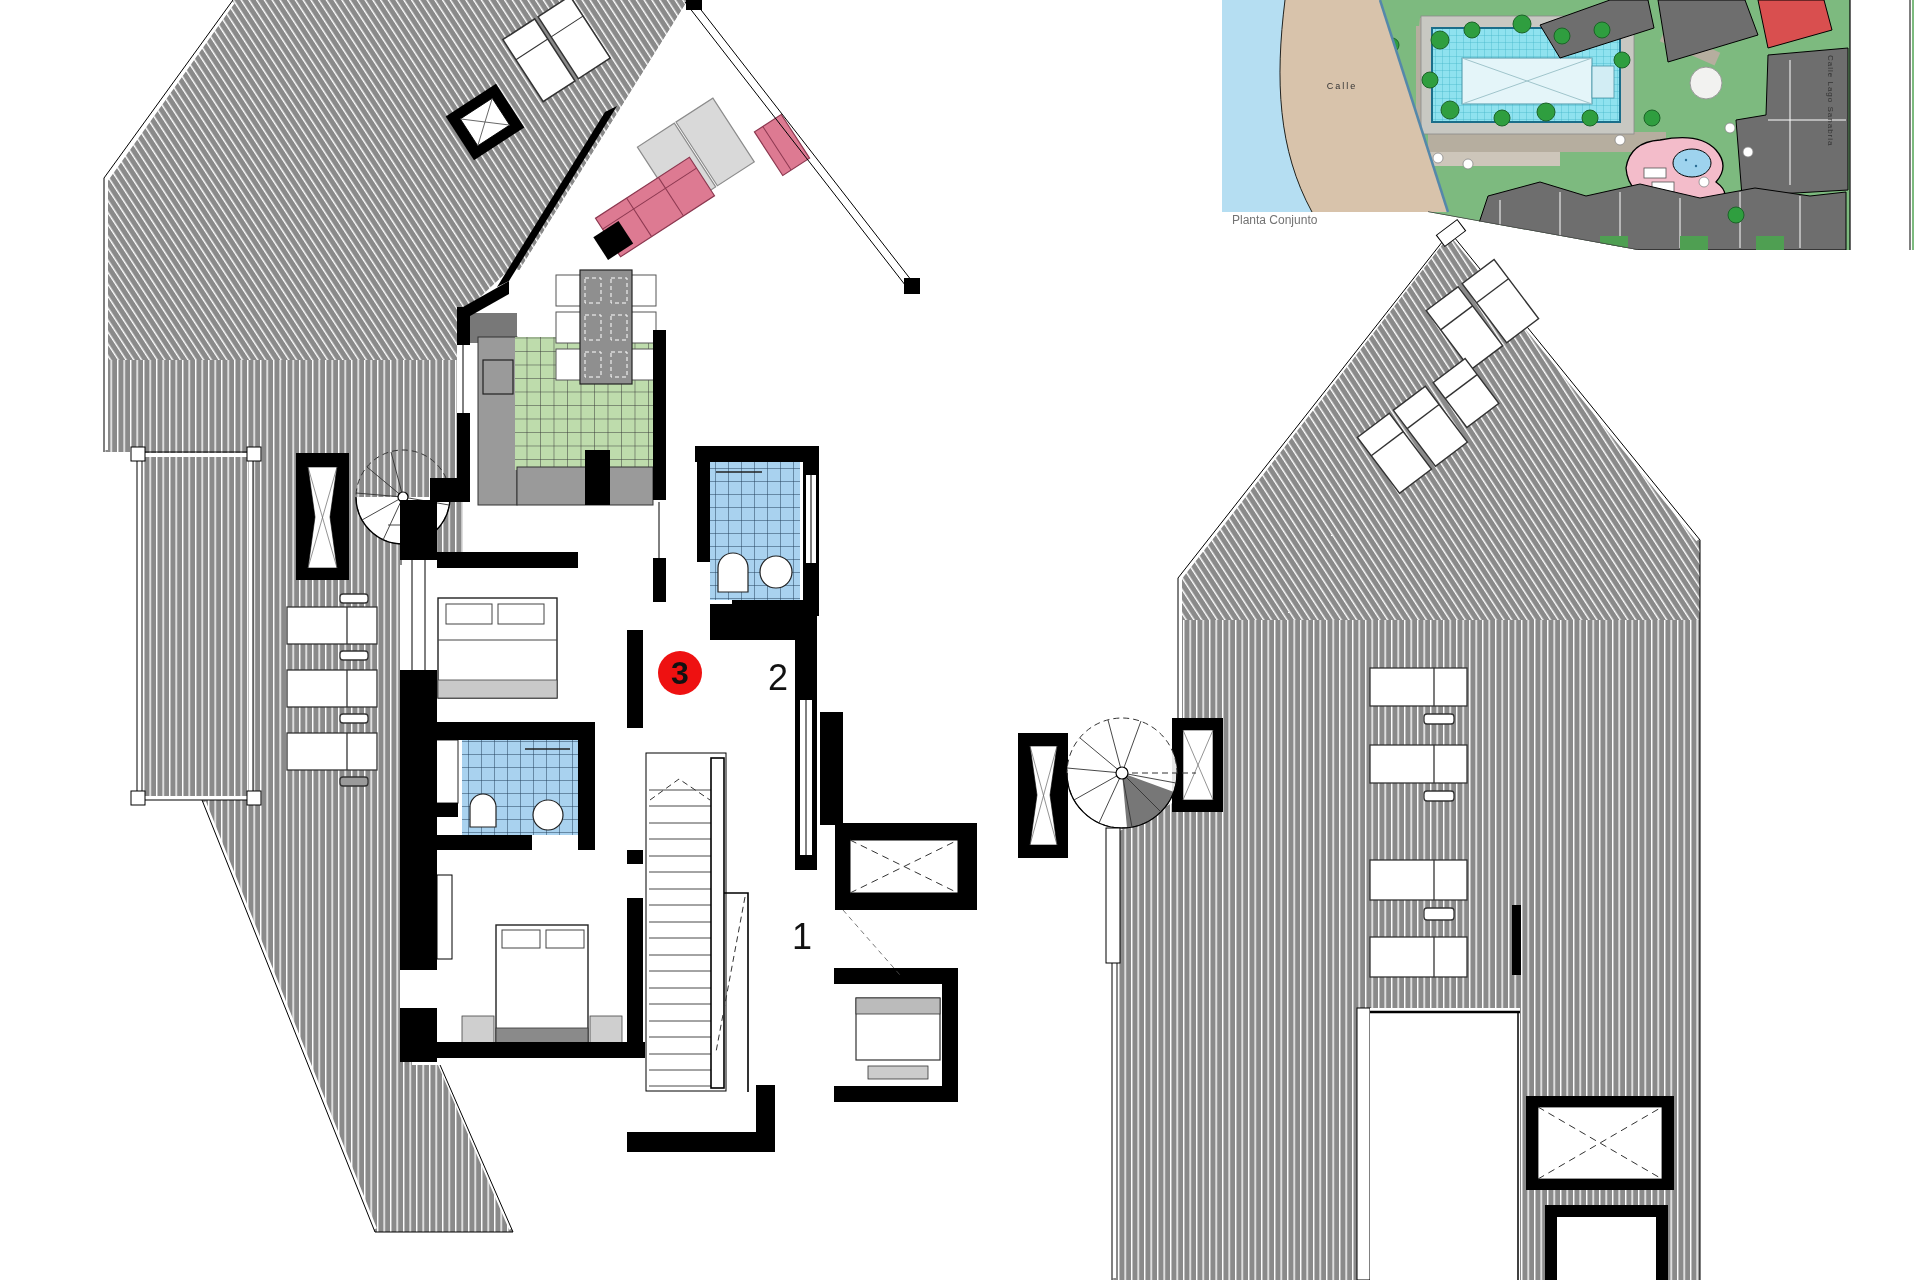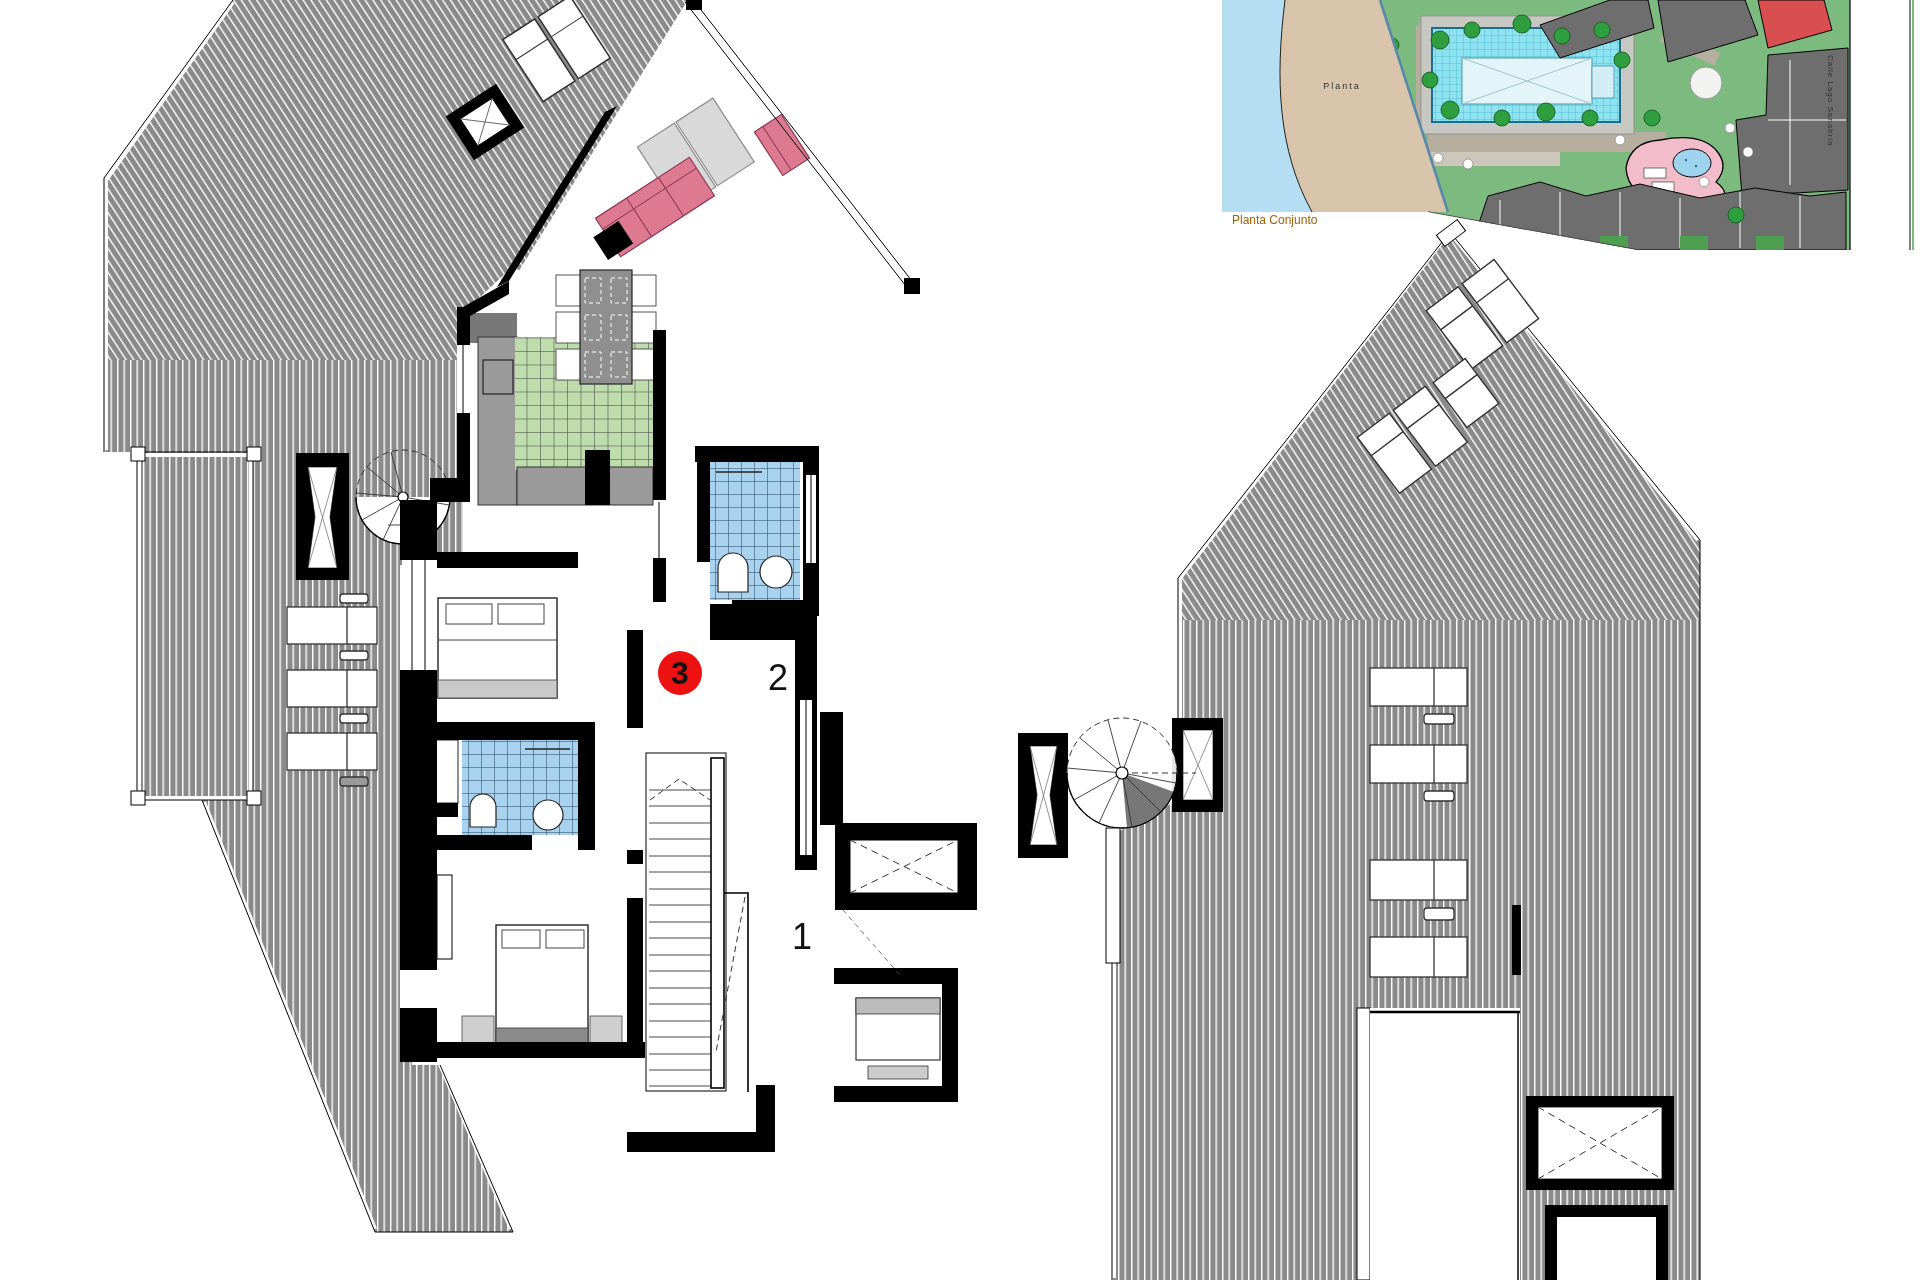--- a/index.html
+++ b/index.html
@@ -5,21 +5,21 @@
   html,body{margin:0;padding:0;background:#ffffff;}
   #stage{position:relative;width:1920px;height:1280px;background:#fff;overflow:hidden;
          font-family:"Liberation Sans", sans-serif;}
   #plan-svg{position:absolute;left:0;top:0;}
   .overlay-label{position:absolute;color:#111;user-select:none;}
   #unit-badge{position:absolute;left:658px;top:651px;width:44px;height:44px;border-radius:50%;
               display:flex;align-items:center;justify-content:center;
               font-size:32px;font-weight:bold;color:#111;}
   #room2-label{left:778px;top:678px;transform:translate(-50%,-50%);font-size:36px;}
   #room1-label{left:802px;top:937px;transform:translate(-50%,-50%);font-size:36px;}
-  #siteplan-caption{left:1232px;top:213px;font-size:12px;color:#a16207;}
+  #siteplan-caption{left:1232px;top:213px;font-size:12px;color:#737373;}
   #playa-label{left:1342px;top:86px;transform:translate(-50%,-50%);font-size:9px;
                letter-spacing:2px;color:#333;}
   #street-label{left:1826px;top:55px;font-size:8px;color:#333;writing-mode:vertical-rl;
                 letter-spacing:1px;}
 </style>
 </head>
 <body>
 
 <div id="stage">
 
@@ -471,16 +471,16 @@
   <path d="M1428,212 L1638,250" stroke="#444" stroke-width="1.5" fill="none"></path>
 </g>
 </svg>
 
 <div id="unit-badge" class="overlay-label" style="background-color: rgb(238, 17, 17);">
   <span>3</span>
 </div>
 <span id="room2-label" class="overlay-label">2</span>
 <span id="room1-label" class="overlay-label">1</span>
 <span id="siteplan-caption" class="overlay-label">Planta Conjunto</span>
-<span id="playa-label" class="overlay-label">Planta</span>
+<span id="playa-label" class="overlay-label">Calle</span>
 <span id="street-label" class="overlay-label">Calle Lago Sanabria</span>
 
 </div>
 
 </body></html>

